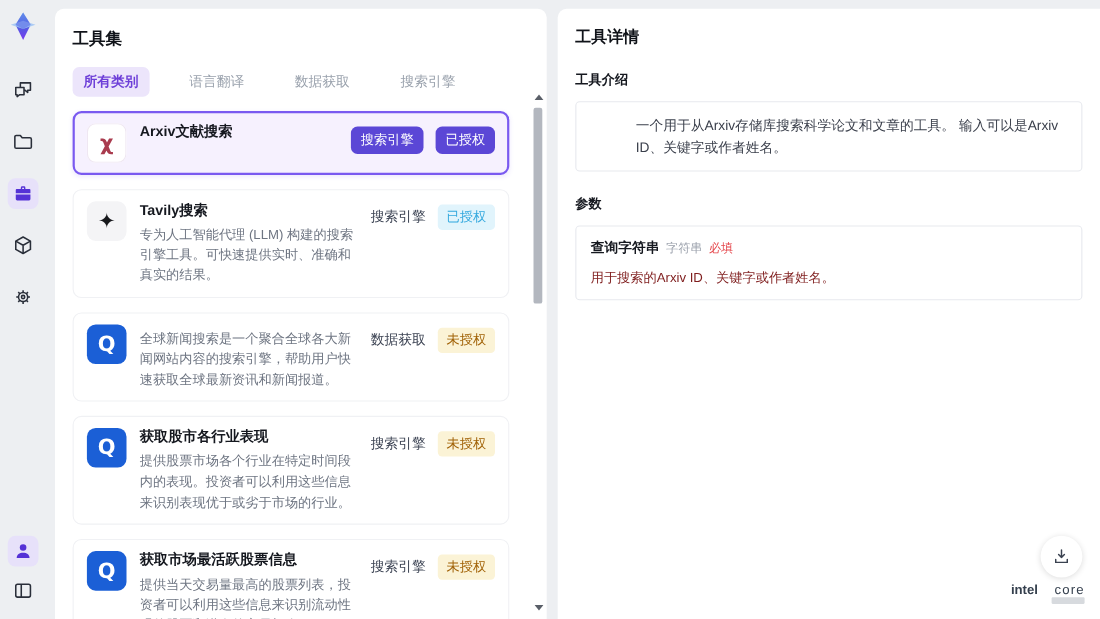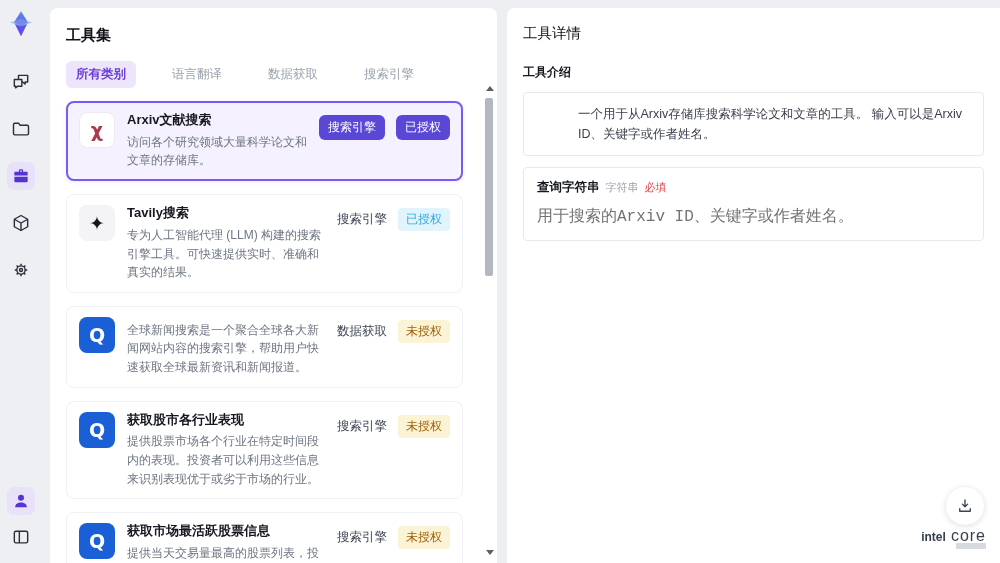--- a/index.html
+++ b/index.html
@@ -45,36 +45,36 @@
   .pill-unauth { background:#fbf3d6; color:#a16207; }
 
   
   .scrollbar { position:absolute; top:78px; bottom:8px; right:3px; width:9px; }
   .scroll-arrow { position:absolute; left:1px; width:0; height:0; border-left:4px solid transparent; border-right:4px solid transparent; }
   .scroll-arrow.up { top:0; border-bottom:5px solid #5a5f68; }
   .scroll-arrow.down { bottom:0; border-top:5px solid #5a5f68; }
   .scroll-thumb { position:absolute; top:12px; left:0; width:8px; height:178px; background:#b3b7bf; border-radius:2px; }
 
   
-  .detail-title { font-size:14.5px; font-weight:normal; color:#101319; }
+  .detail-title { font-size:14.5px; font-weight:bold; color:#101319; }
   .section-title { font-size:12px; font-weight:bold; color:#15181f; margin-top:21px; }
   .info-box { border:1px solid #e7e9ee; border-radius:4px; padding:11px 13px; margin-top:11px; background:#fff; }
   .intro-text { font-size:12.5px; color:#3a3f4b; line-height:1.6;margin-left:41px; }
   .param-head { display:flex; align-items:baseline; }
   .param-name { font-size:12.5px; font-weight:bold; color:#15181f; }
   .param-type { font-size:11px; color:#9aa0ab; margin-left:6px; }
   .param-required { font-size:11px; color:#e5484d; margin-left:6px; }
-  .param-desc { font-size:16px; color:#737373; margin-top:9px; line-height:1.5;font-family:Liberation Mono, monospace; }
+  .param-desc { font-size:12px; color:#7f1d1d; margin-top:9px; line-height:1.5; }
 
   
   .fab { position:absolute; right:16px; top:487px; width:38px; height:38px; border-radius:50%; background:#ffffff; box-shadow:0 1px 6px rgba(0,0,0,.14); display:flex; align-items:center; justify-content:center; cursor:pointer; }
   .fab svg { width:18px; height:18px; }
   .brand { position:absolute; right:14px; top:527px; text-align:right; color:#343f4d; }
   .brand .intel { font-size:12px; font-weight:bold; letter-spacing:0; }
-  .brand .core { font-size:16px; font-weight:400; letter-spacing:1px; margin-left:5px; }
+  .brand .core { font-size:12px; font-weight:400; letter-spacing:1px; margin-left:15px; }
   .brand-sub { position:absolute; right:14px; top:543px; width:30px; height:6px; background:#d7dade; border-radius:1px; }
 </style>
 </head>
 <body>
 
 <div class="app">
 
   <div class="rail">
     <div class="logo">
       <svg viewBox="0 0 24 24">
@@ -142,21 +142,20 @@
         <div class="tab active">所有类别</div>
         <div class="tab">语言翻译</div>
         <div class="tab">数据获取</div>
         <div class="tab">搜索引擎</div>
       </div>
     <div class="tool-list">
         <div class="tool-row selected">
           <div class="tool-icon" style="background: rgb(255, 255, 255); color: rgb(169, 59, 78); box-shadow: rgb(239, 231, 242) 0px 0px 0px 1px inset;">χ</div>
           <div class="tool-main">
             <div class="tool-title">Arxiv文献搜索</div>
-            <div class="tool-desc">访问各个研究领域大量科学论文和文章的存储库。</div>
           </div>
           <div class="tool-tags">
             <span class="pill pill-purple">搜索引擎</span>
             <span class="pill pill-purple">已授权</span>
           </div>
         </div>
         <div class="tool-row">
           <div class="tool-icon" style="background: rgb(244, 244, 246); color: rgb(23, 24, 28);">✦</div>
           <div class="tool-main">
             <div class="tool-title">Tavily搜索</div>
@@ -209,20 +208,21 @@
   </div>
 
   <div class="panel-gap"></div>
 
   <div class="panel detail-panel">
     <div class="detail-title">工具详情</div>
     <div class="section-title">工具介绍</div>
     <div class="info-box">
       <div class="intro-text">一个用于从Arxiv存储库搜索科学论文和文章的工具。 输入可以是Arxiv ID、关键字或作者姓名。</div>
     </div>
+    <div class="section-title">参数</div>
     <div id="params-list">
         <div class="info-box">
           <div class="param-head">
             <span class="param-name">查询字符串</span>
             <span class="param-type">字符串</span>
             <span class="param-required">必填</span>
           </div>
           <div class="param-desc">用于搜索的Arxiv ID、关键字或作者姓名。</div>
         </div>
       </div>

